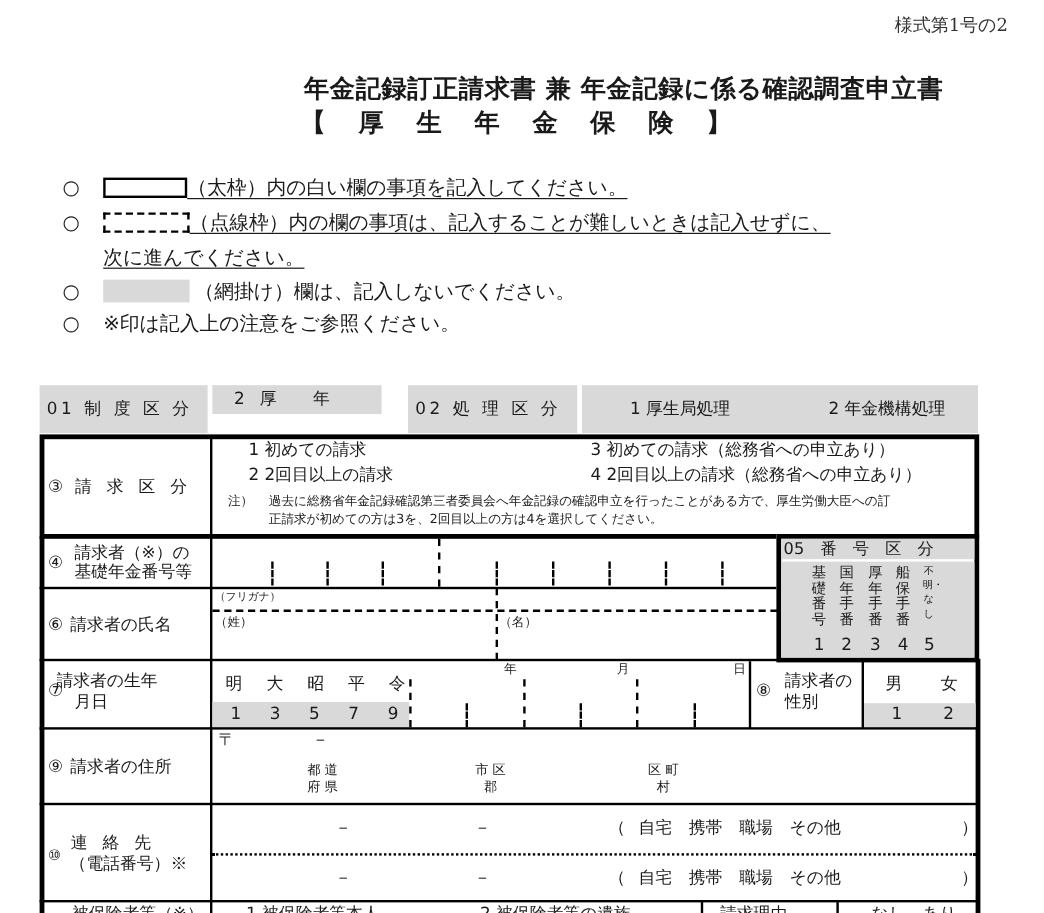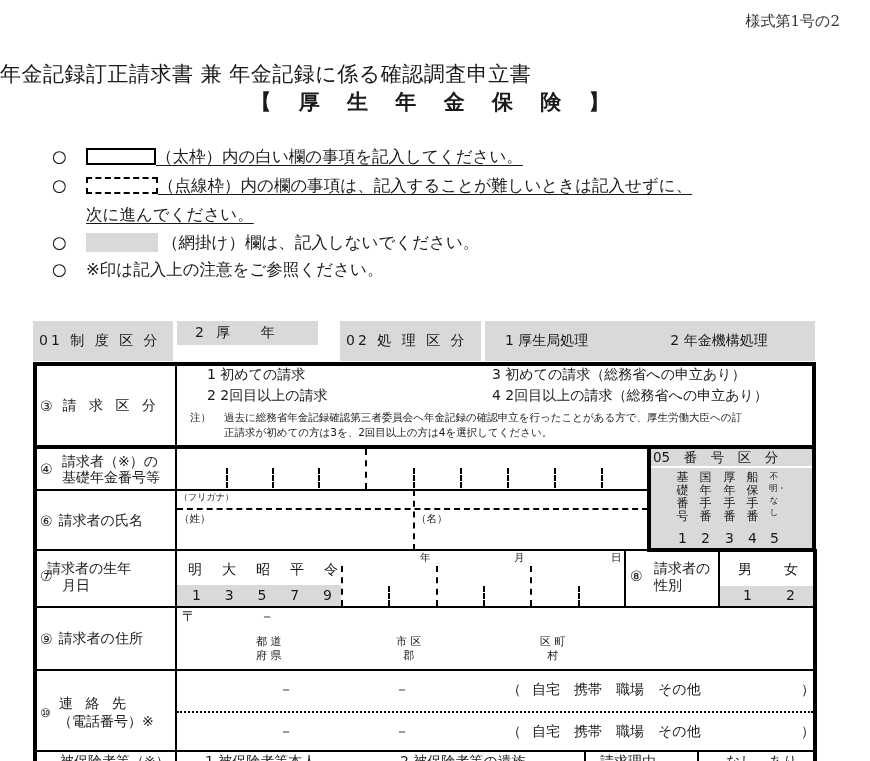--- a/index.html
+++ b/index.html
@@ -1,20 +1,20 @@
 <!DOCTYPE html>
 <html><head>
 <meta charset="utf-8">
 <style>
   html, body { margin:0; padding:0; background:#ffffff; }
   body { width:870px; height:761px; overflow:hidden; position:relative;
          font-family:"DejaVu Sans", "Liberation Sans", sans-serif; color:#1a1a1a; }
   .abs { position:absolute; }
   .form-no { right:30px; top:12px; font-family:"DejaVu Serif","Liberation Serif",serif; font-size:15px; color:#333; }
-  .title1 { left:0; width:786px; top:60px; text-align:left; font-size:21px; font-weight:normal; letter-spacing:0.5px; }
+  .title1 { left:0; width:786px; top:60px; text-align:right; font-size:21px; font-weight:bold; letter-spacing:0.5px; }
   .title2 { left:0; width:870px; top:88px; text-align:center; font-size:21px; font-weight:bold; letter-spacing:10px; }
 
   .note { left:52px; font-size:16.5px; white-space:nowrap; }
   .note .bullet { display:inline-block; width:34px; }
   .u { text-decoration:underline; text-underline-offset:3px; }
   .swatch-solid { display:inline-block; width:70px; height:17px; border:2.5px solid #000; box-sizing:border-box; vertical-align:-3px; }
   .swatch-dash { display:inline-block; width:72px; height:17px; border:2px dashed #000; box-sizing:border-box; vertical-align:-3px; }
   .swatch-gray { display:inline-block; width:72px; height:19px; background:#d9d9d9; vertical-align:-4px; margin-right:4px; }
 
   .gray { background:#d9d9d9; }
@@ -49,21 +49,21 @@
 <div class="abs note" style="top:232px;">
   <span class="bullet">○</span><span class="swatch-gray"></span><span>（網掛け）欄は、記入しないでください。</span>
 </div>
 <div class="abs note" style="top:259px;">
   <span class="bullet">○</span><span>※印は記入上の注意をご参照ください。</span>
 </div>
 
 <div class="cell gray" style="left:33px; top:321px; width:140px; height:40px; padding-left:6px; letter-spacing:3px;">01 制 度 区 分</div>
 <div class="cell gray" style="left:177px; top:321px; width:141px; height:24px; padding-left:18px; letter-spacing:4px;">2 厚　 年</div>
 <div class="cell gray" style="left:340px; top:321px; width:141px; height:40px; padding-left:6px; letter-spacing:3px;">02 処 理 区 分</div>
-<div class="cell gray" style="left:485px; top:321px; width:330px; height:40px; padding-left:20px;">
+<div class="cell gray" style="left:485px; top:321px; width:330px; height:40px; padding-left:40px;">
   <span>1 厚生局処理</span>
   <span style="margin-left:82px;">2 年金機構処理</span>
 </div>
 
 <div class="thick" style="left:33px; top:362px; width:783px; height:87px;"></div>
 <div class="vline" style="left:175px; top:364px; height:84px;"></div>
 <div class="cell" style="left:38px; top:366px; width:135px; height:80px; padding-left:2px; letter-spacing:4px;">
   <span class="circ">③</span>
     <span>請 求 区 分</span>
 </div>
@@ -192,21 +192,21 @@
 <div class="abs" style="left:540px; top:635px; font-size:11px; line-height:14px; text-align:center;">
   <div>区 町</div>
     <div>村</div>
 </div>
 <div class="abs" style="left:177px; top:626px; width:636px; height:43px;"></div>
 <div class="hline" style="left:33px; top:669px; width:782px;"></div>
 
 <div class="abs" style="left:40px; top:694px; font-size:14px; line-height:18px;">
   <span style="position:absolute; left:0; top:10px; font-size:12px;">⑩</span>
   <div style="margin-left:19px; letter-spacing:4px;">連 絡 先</div>
-  <div style="margin-left:18px;">（電話番号）※</div>
+  <div style="margin-left:18px;font-family:Liberation Mono, monospace;">（電話番号）※</div>
 </div>
 <div class="abs" style="left:177px; top:672px; width:636px; height:39px;">
   <span class="abs" style="left:102px; top:9px; font-size:14px;">－</span>
   <span class="abs" style="left:218px; top:9px; font-size:14px;">－</span>
   <span class="abs" style="left:330px; top:9px; font-size:14px;">（</span>
   <span class="abs" style="left:355px; top:9px; font-size:14px;">自宅　携帯　職場　その他</span>
   <span class="abs" style="left:624px; top:9px; font-size:14px;">）</span>
 </div>
 <div class="hdot" style="left:177px; top:711px; width:636px;"></div>
 <div class="abs" style="left:177px; top:714px; width:636px; height:36px;">

